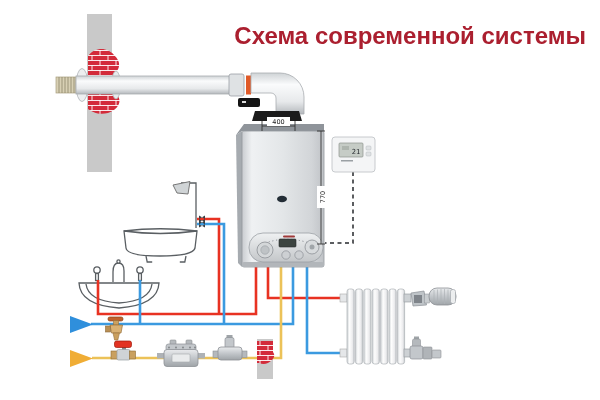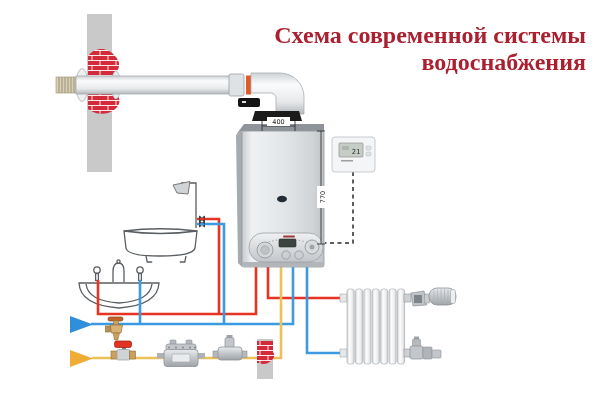--- a/index.html
+++ b/index.html
@@ -1,19 +1,19 @@
 <!DOCTYPE html>
 <html style="--title_red: #ab1f2f; --pipe_hot: #e83222; --pipe_cold: #3b9ae0; --pipe_gas: #ecc258; --arrow_cold: #2f8fdc; --arrow_gas: #f0ad35; --brick_red: #d32b3a; --wall_gray: #c9c9c9; --valve_red: #e23222;"><head>
 <meta charset="utf-8">
 <style>
   html,body{margin:0;padding:0;background:#fff;}
   .stage{position:relative;width:600px;height:400px;background:#fff;overflow:hidden;
          font-family:"Liberation Sans",sans-serif;}
   .title{position:absolute;top:22px;right:14px;width:390px;text-align:right;
-         font-weight:bold;font-size:24px;line-height:27px;color:var(--title_red,#ab1f2f);font-family:Liberation Serif, serif;}
+         font-weight:bold;font-size:24px;line-height:27px;color:var(--title_red,#ab1f2f);}
   .title div{white-space:nowrap;}
   svg{position:absolute;left:0;top:0;}
   .pipe{fill:none;stroke-width:2.6;}
   .pipe-hot{stroke:var(--pipe_hot,#e83222);}
   .pipe-cold{stroke:var(--pipe_cold,#3b9ae0);}
   .pipe-gas{stroke:var(--pipe_gas,#ecc258);}
   .lineart{fill:#fff;stroke:#5a5f63;stroke-width:1.3;}
   .thinline{fill:none;stroke:#5a5f63;stroke-width:1.3;}
   .dim{stroke:#333;stroke-width:0.9;fill:none;}
   .dimtext{font:6.5px "DejaVu Sans",sans-serif;fill:#222;}
@@ -234,16 +234,15 @@
       <rect x="412.5" y="339" width="8" height="9" rx="1.5" fill="#b5b9bd" stroke="#8d9196" stroke-width="0.6"></rect>
       <rect x="410" y="346" width="13" height="13" rx="2" fill="#c3c7cb" stroke="#8d9196" stroke-width="0.7"></rect>
       <rect x="423" y="347" width="9" height="12" rx="1" fill="#b0b4b8" stroke="#8d9196" stroke-width="0.6"></rect>
       <rect x="432" y="350" width="9" height="8" rx="1" fill="#c3c7cb" stroke="#8d9196" stroke-width="0.6"></rect>
     </g>
   </g>
 </svg>
 
 <div class="title">
   <div>Схема современной системы</div>
-  <div>водоснабжения</div>
 </div>
 
 </div>
 
 </body></html>

